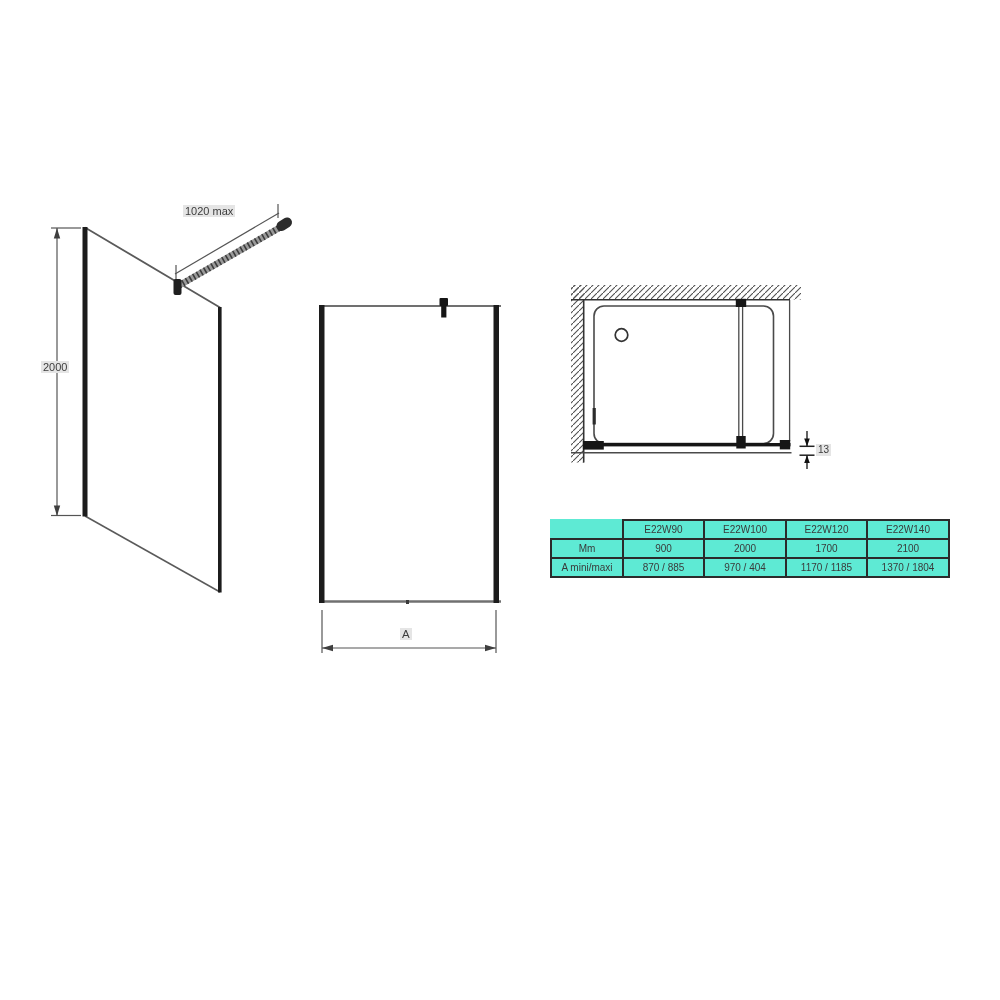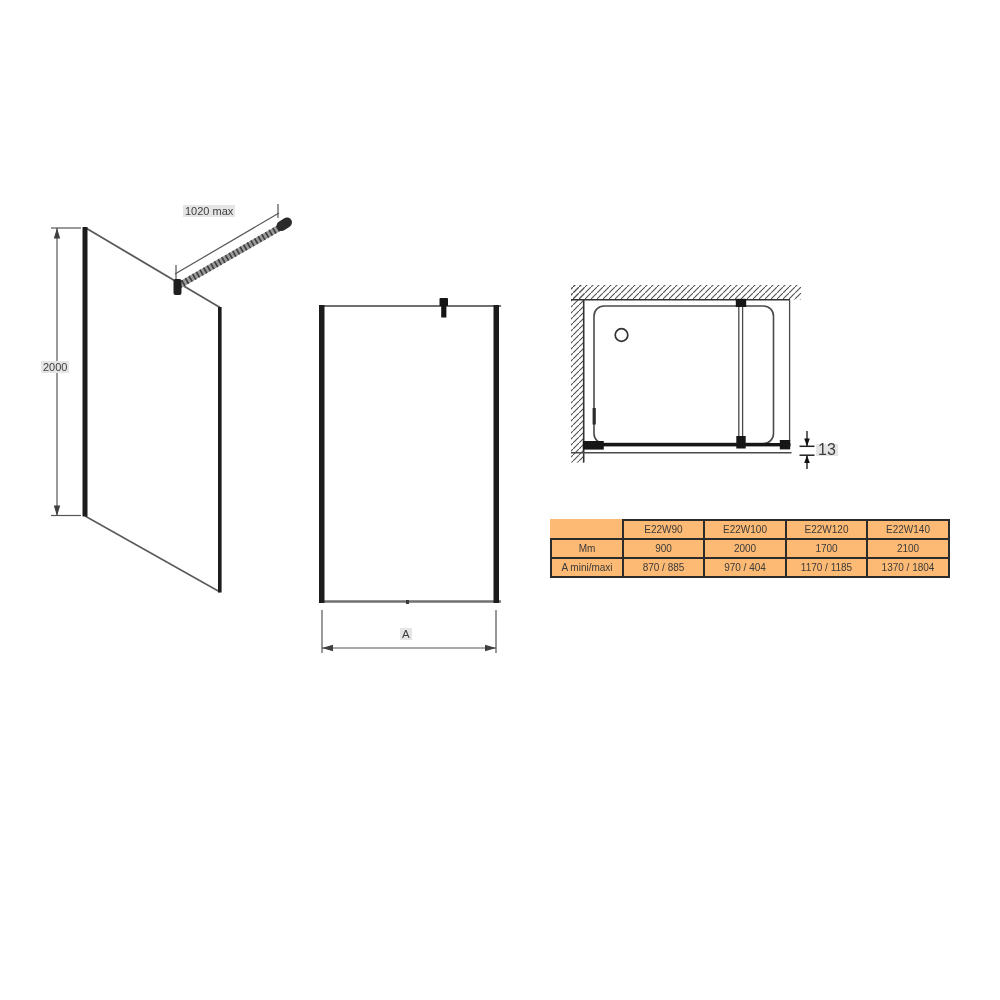--- a/index.html
+++ b/index.html
@@ -7,21 +7,21 @@
     width:1000px;height:1000px;position:relative;background:#ffffff;
     font-family:"Liberation Sans", sans-serif;color:#3d3d3d;overflow:hidden;
   }
   .fig{position:absolute;}
   .dim-label{
     position:absolute;font-size:11px;color:#3d3d3d;line-height:12px;
     background:#e5e5e5;padding:0 2px;white-space:nowrap;
   }
   table.spec{
     position:absolute;left:550px;top:519px;border-collapse:collapse;
-    table-layout:fixed;font-size:10px;color:#3a3a3a;background:#fdba74;
+    table-layout:fixed;font-size:10px;color:#3a3a3a;background:#5eead4;
   }
   table.spec td{
     border:2px solid #2b2b2b;text-align:center;vertical-align:middle;
     padding:0;height:17px;overflow:hidden;white-space:nowrap;
   }
   table.spec td.noborder{border:none;background:transparent;}
 </style>
 </head>
 <body>
 
@@ -121,21 +121,21 @@
     <polygon points="252,180.2 249.2,187.9 254.8,187.9" fill="#111111"></polygon>
   </g>
 </svg>
 
 <div class="dim-label" style="left:183px;top:205px">1020 max</div>
 
 <div class="dim-label" style="left:41px;top:361px">2000</div>
 
 <div class="dim-label" style="left:400px;top:628px;font-size:11.5px">A</div>
 
-<div class="dim-label" style="left:816px;top:444px;font-size:16px">13</div>
+<div class="dim-label" style="left:816px;top:444px;font-size:10px">13</div>
 
 <table class="spec">
   <colgroup>
     <col style="width:72px">
       <col style="width:81px">
       <col style="width:82px">
     <col style="width:81px">
       <col style="width:82px">
   </colgroup>
   <tbody>

